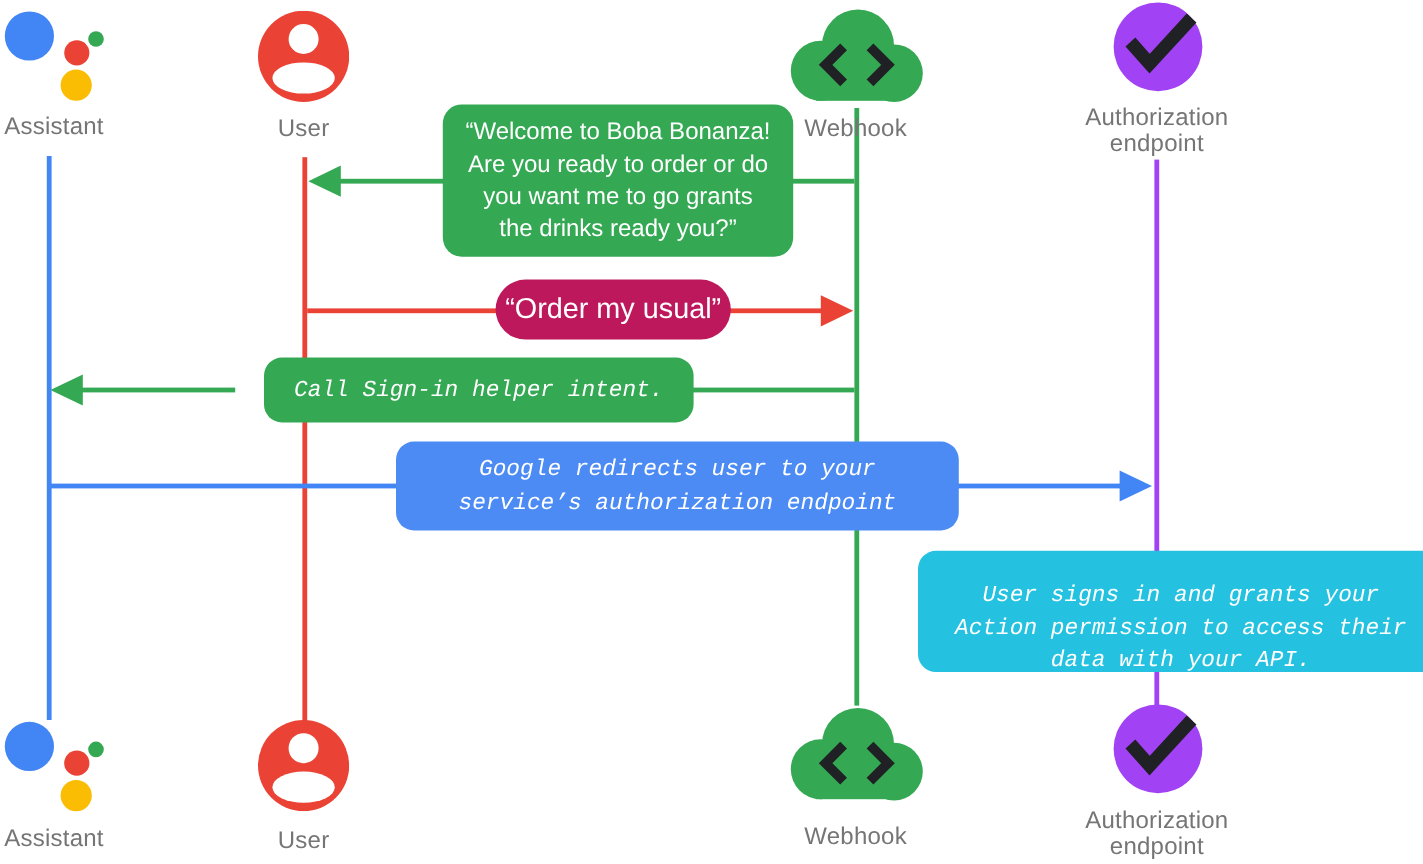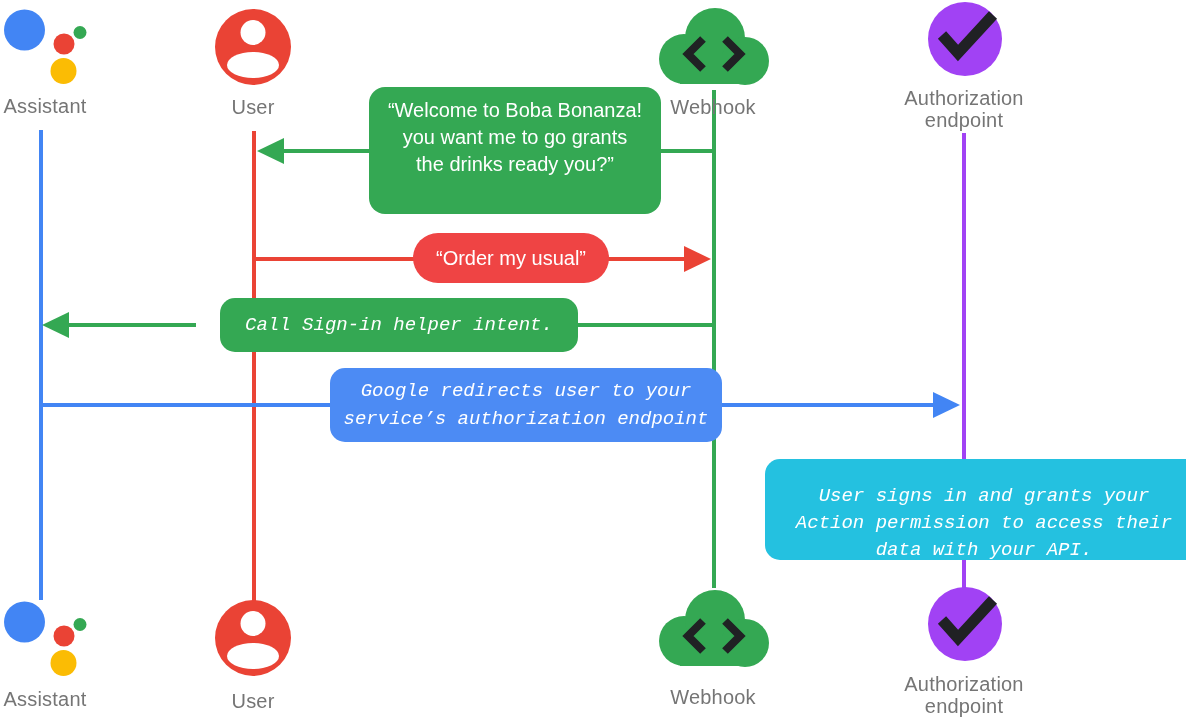--- a/index.html
+++ b/index.html
@@ -29,25 +29,25 @@
   #m2-head { left:684px; top:246px; border-left-color:#EA4335; }
   #m3-head { left:42px;  top:312px; border-right-color:#34A853; }
   #m4-head { left:933px; top:392px; border-left-color:#4285F4; }
   
   .bubble { position:absolute; z-index:3; color:#ffffff; text-align:center; box-sizing:border-box;margin-left:25px; }
   .speech { font-family:"Liberation Sans", sans-serif; }
   .code   { font-family:Liberation Mono, monospace; font-style:italic; }
   .bl { display:block; }
   #box-welcome  { left:344px; top:87px;  width:292px; height:127px; background:#34A853;
                   border-radius:16px; font-size:20px; line-height:27px; padding-top:10px; }
-  #box-order    { left:388px; top:233px; width:196px; height:50px; background:#ef4444;
-                  border-radius:25px; font-size:20px; line-height:50px; }
+  #box-order    { left:388px; top:233px; width:196px; height:50px; background:#be185d;
+                  border-radius:25px; font-size:24px; line-height:50px; }
   #box-signin   { left:195px; top:298px; width:358px; height:54px; background:#34A853;
                   border-radius:15px; font-size:19px; line-height:54px; }
-  #box-redirect { left:305px; top:368px; width:392px; height:74px; background:#4C8BF4;
+  #box-redirect { left:305px; top:368px; width:469px; height:74px; background:#4C8BF4;
                   border-radius:15px; font-size:19px; line-height:28px; padding-top:9px; }
   #box-grant    { left:740px; top:459px; width:438px; height:101px; background:#24C1E0;
                   border-radius:15px; font-size:19px; line-height:27px; padding-top:24px; }
   
   .icon { position:absolute; z-index:4; }
   #icon-assistant-top { left:0px;   top:6px; }
   #icon-user-top      { left:215px; top:9px; }
   #icon-webhook-top   { left:658px; top:6px; }
   #icon-auth-top      { left:923px; top:0px; }
   #icon-assistant-bot { left:0px;   top:598px; }
@@ -72,20 +72,21 @@
 
   <div id="ll-assistant" class="lifeline"></div>
   <div id="ll-user" class="lifeline"></div>
   <div id="ll-webhook" class="lifeline"></div>
   <div id="ll-auth" class="lifeline"></div>
 
   <div id="m1-line" class="hline"></div>
   <div id="m1-head" class="tri tri-left"></div>
   <div id="box-welcome" class="bubble speech">
     <span class="bl">“Welcome to Boba Bonanza!</span>
+    <span class="bl">Are you ready to order or do</span>
     <span class="bl">you want me to go grants</span>
     <span class="bl">the drinks ready you?”</span>
   </div>
 
   <div id="m2-line" class="hline"></div>
   <div id="m2-head" class="tri tri-right"></div>
   <div id="box-order" class="bubble speech">“Order my usual”</div>
 
   <div id="m3-lineA" class="hline"></div>
   <div id="m3-lineB" class="hline"></div>

